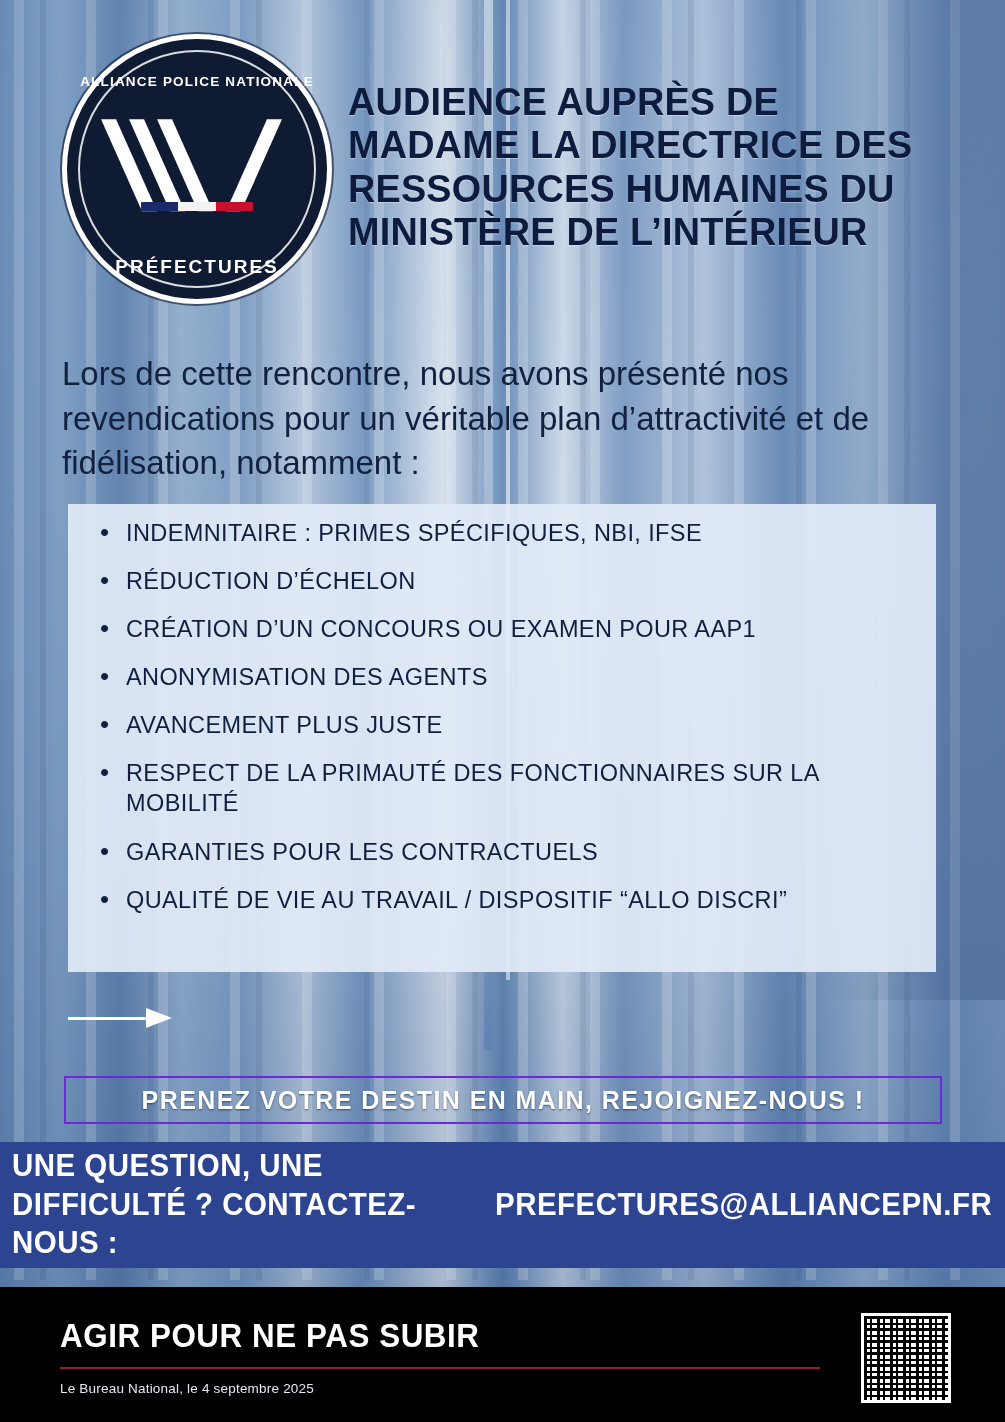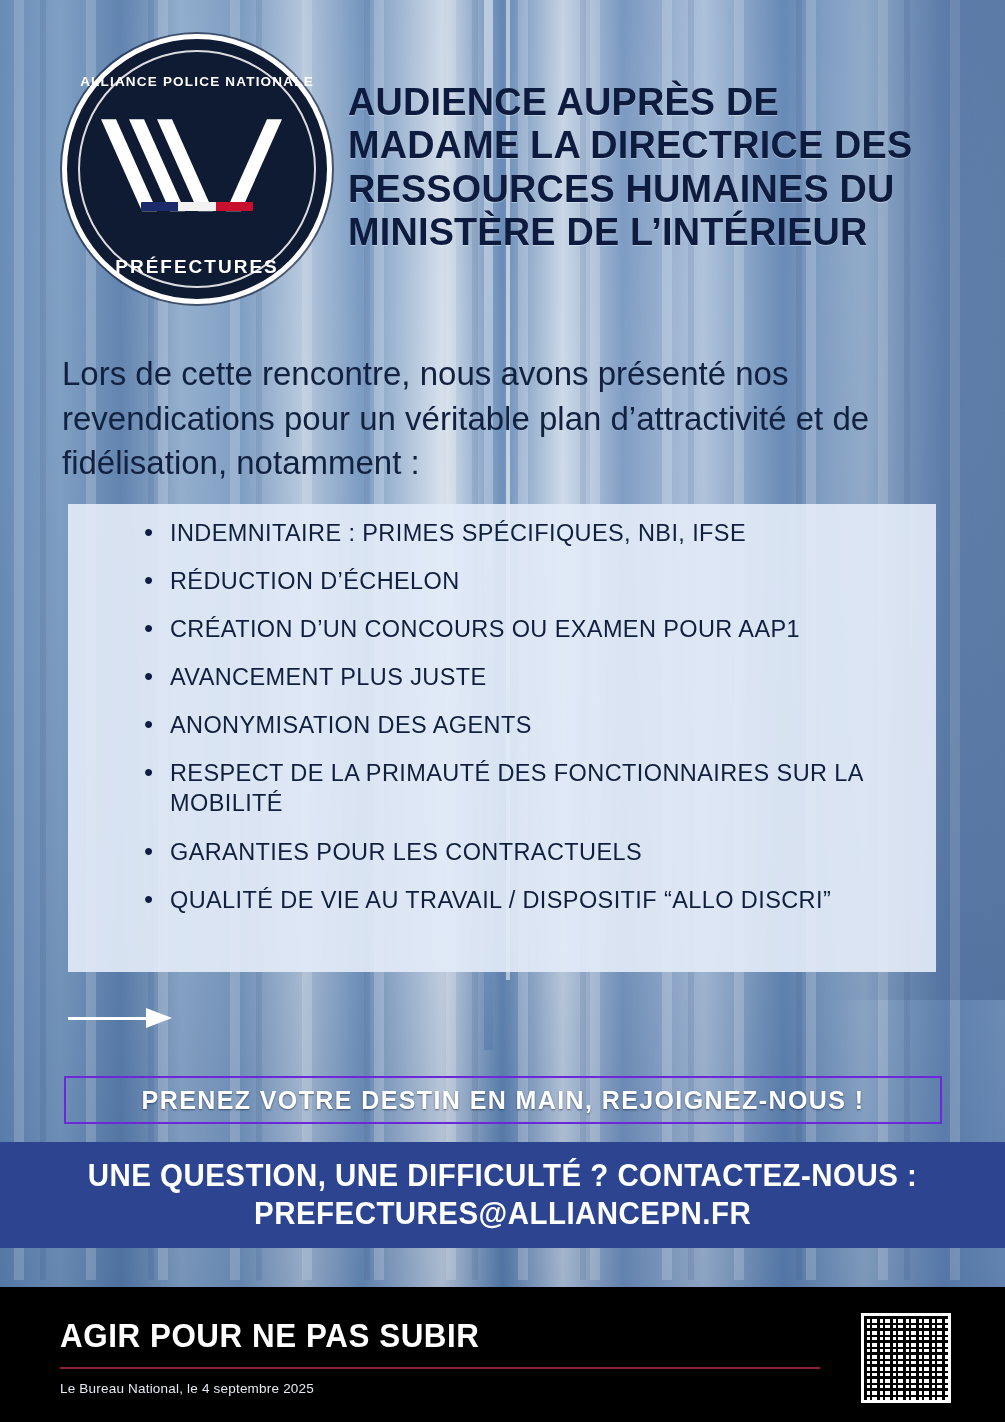--- a/index.html
+++ b/index.html
@@ -221,21 +221,20 @@
   }
   .panel li {
     position: relative;
     color: #101f3d;
     font-size: 23.5px;
     letter-spacing: .4px;
     line-height: 1.28;
     margin-bottom: 18px;
     text-transform: uppercase;
     font-weight: 500;
-    margin-left: 44px;
   }
   .panel li::before {
     content: "•";
     position: absolute;
     left: -26px;
     top: -2px;
     font-size: 26px;
     color: #101f3d;
   }
   .panel .closing {
@@ -303,24 +302,24 @@
     text-transform: uppercase;
     text-shadow: 0 1px 2px rgba(10,20,45,.55);
   }
 
   
   .contact {
     position: absolute;
     left: 0;
     top: 1142px;
     width: 100%;
-    height: 106px;
+    height: 126px;
     background: #2d4591;
     display: flex;
-    flex-direction: column;
+    flex-direction: row;
     align-items: center;
     justify-content: center;
     color: #ffffff;
   }
   .contact div {
     font-weight: 800;
     font-size: 31px;
     letter-spacing: .5px;
     text-transform: uppercase;
     line-height: 1.24;
@@ -420,22 +419,22 @@
     <div class="title">AUDIENCE AUPRÈS DE MADAME LA DIRECTRICE DES RESSOURCES HUMAINES DU MINISTÈRE DE L’INTÉRIEUR</div>
   </div>
 
   <div class="intro">Lors de cette rencontre, nous avons présenté nos revendications pour un véritable plan d’attractivité et de fidélisation, notamment :</div>
 
   <div class="panel">
     <ul>
       <li>INDEMNITAIRE : PRIMES SPÉCIFIQUES, NBI, IFSE</li>
       <li>RÉDUCTION D’ÉCHELON</li>
       <li>CRÉATION D’UN CONCOURS OU EXAMEN POUR AAP1</li>
+      <li>ANONYMISATION DES AGENTS</li>
       <li>AVANCEMENT PLUS JUSTE</li>
-      <li>ANONYMISATION DES AGENTS</li>
       <li>RESPECT DE LA PRIMAUTÉ DES FONCTIONNAIRES SUR LA MOBILITÉ</li>
       <li>GARANTIES POUR LES CONTRACTUELS</li>
       <li>QUALITÉ DE VIE AU TRAVAIL / DISPOSITIF “ALLO DISCRI”</li>
     </ul>
   </div>
 
   <div class="fb-row">
     <div class="arrow">
       <div class="shaft"></div>
       <div class="head"></div>

